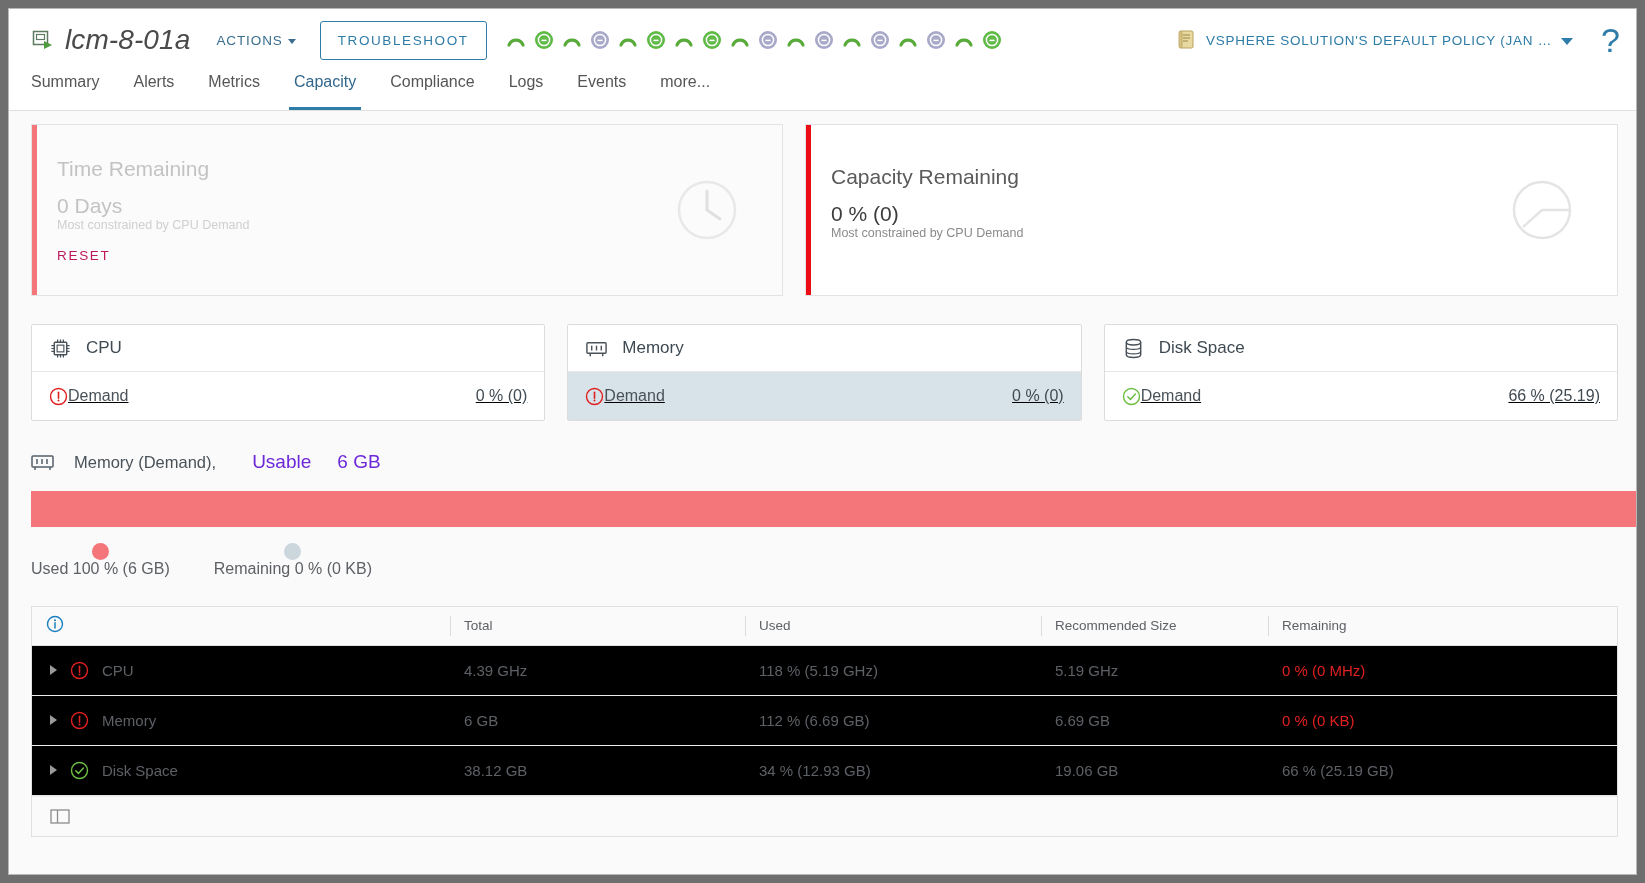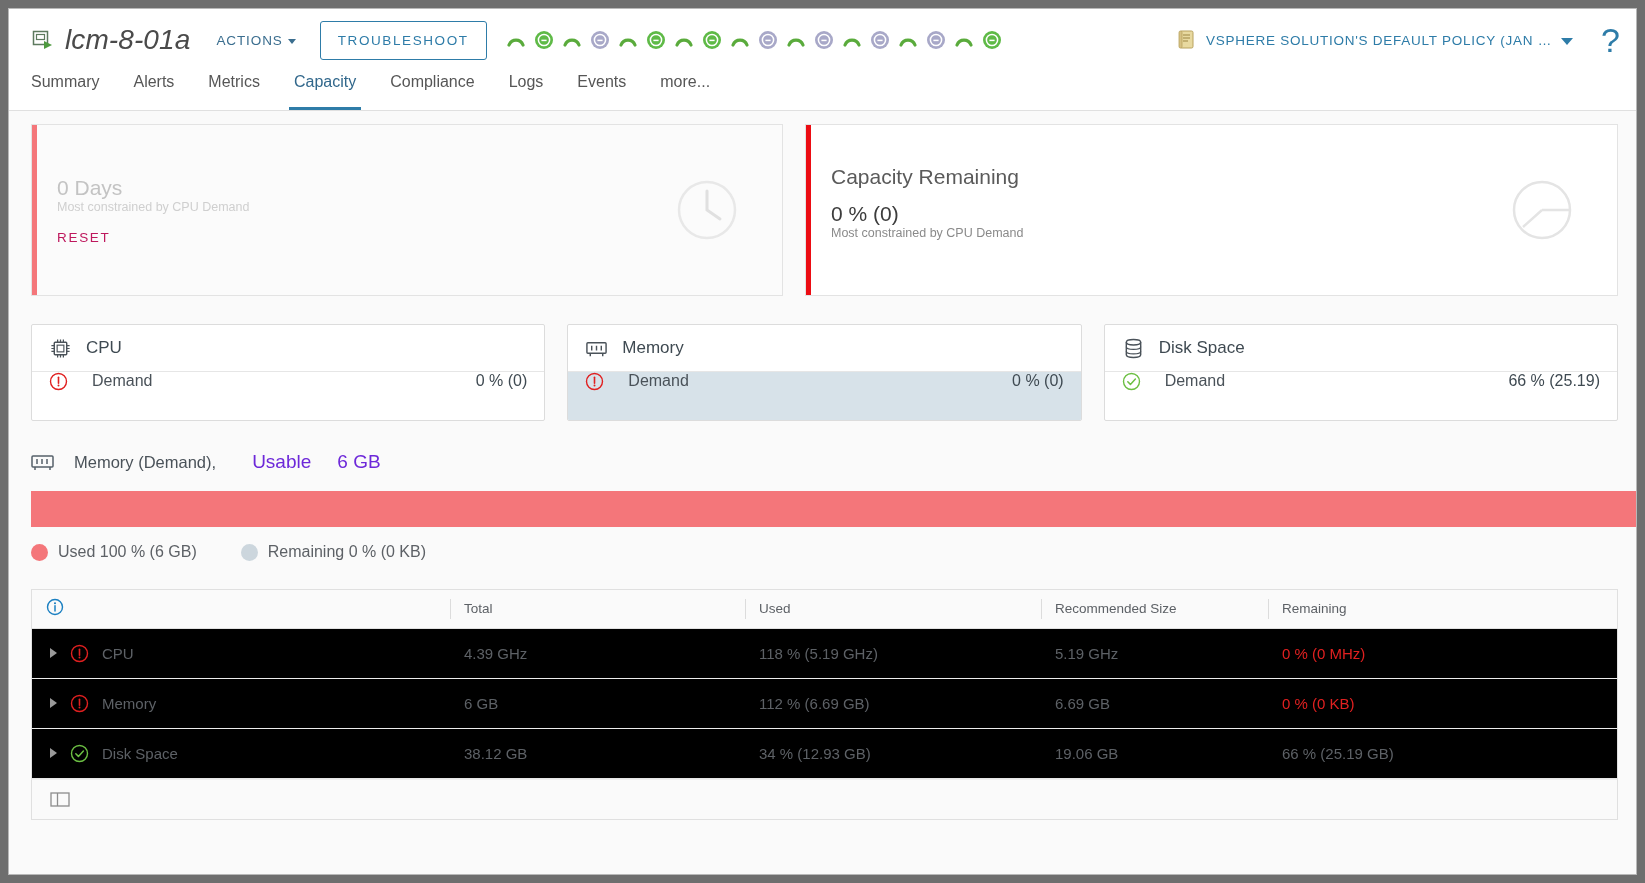--- a/index.html
+++ b/index.html
@@ -216,23 +216,24 @@
     align-items: center;
     padding: 0 17px;
     gap: 14px;
     border-bottom: 1px solid #e6e6e6;
   }
   .res-head-icon { width: 23px; height: 23px; flex:0 0 auto;}
   .res-head-label { font-size: 17px; color: #3f4a52; }
   .res-body {
     height: 48px;
     display: flex;
-    align-items: flex-start;
+    align-items: center;
     padding: 0 17px;
-    gap: 24px;
+    gap: 0;
+    text-decoration: underline;
   }
   .res-body.selected { background: #d7e2e9; }
   .status-icon { width: 19px; height: 19px; flex:0 0 auto;}
   .res-body-label { font-size: 16px; color: #4a5259; }
   .res-body-value { margin-left: auto; font-size: 16px; color: #3f4a52; }
 
   
   .bar-section { padding: 30px 0 0 0; }
   .bar-title {
     display: flex;
@@ -254,21 +255,21 @@
   }
   .usage-fill { height: 100%; }
   .legend {
     display: flex;
     align-items: center;
     gap: 14px;
     padding: 16px 22px 0 22px;
     font-size: 16px;
     color: #5d6166;
   }
-  .legend-item { display: flex; align-items: center; gap: 10px; }
+  .legend-item { display: flex; align-items: center; gap: 0; flex-direction: column; }
   .legend-item + .legend-item { margin-left: 30px; }
   .legend-dot { width: 17px; height: 17px; border-radius: 50%; flex:0 0 auto;}
 
   
   .table-wrap {
     margin: 28px 18px 0 22px;
     background: #000000;
     border: 1px solid #e0e0e0;
   }
   table { width: 100%; border-collapse: collapse; table-layout: fixed; }
@@ -459,20 +460,21 @@
       </div>
     </div>
 
   <div class="content">
 
     <div class="summary-row">
 
       <div class="sum-card time">
         <span class="sum-bar" id="bar-time" style="background: rgb(244, 118, 122);"></span>
         <div class="sum-body">
+          <div class="sum-label">Time Remaining</div>
           <div class="sum-value">0 Days</div>
           <div class="sum-sub">Most constrained by CPU Demand</div>
           <div class="sum-reset">RESET</div>
         </div>
         <span class="sum-glyph">
           <svg viewBox="0 0 62 62" width="62" height="62">
             <circle cx="31" cy="31" r="28" fill="none" stroke="#e8e8e8" stroke-width="2.5"></circle>
             <path d="M31 12 L31 31 L44 40" fill="none" stroke="#e0e0e0" stroke-width="3" stroke-linecap="round"></path>
           </svg>
         </span>

